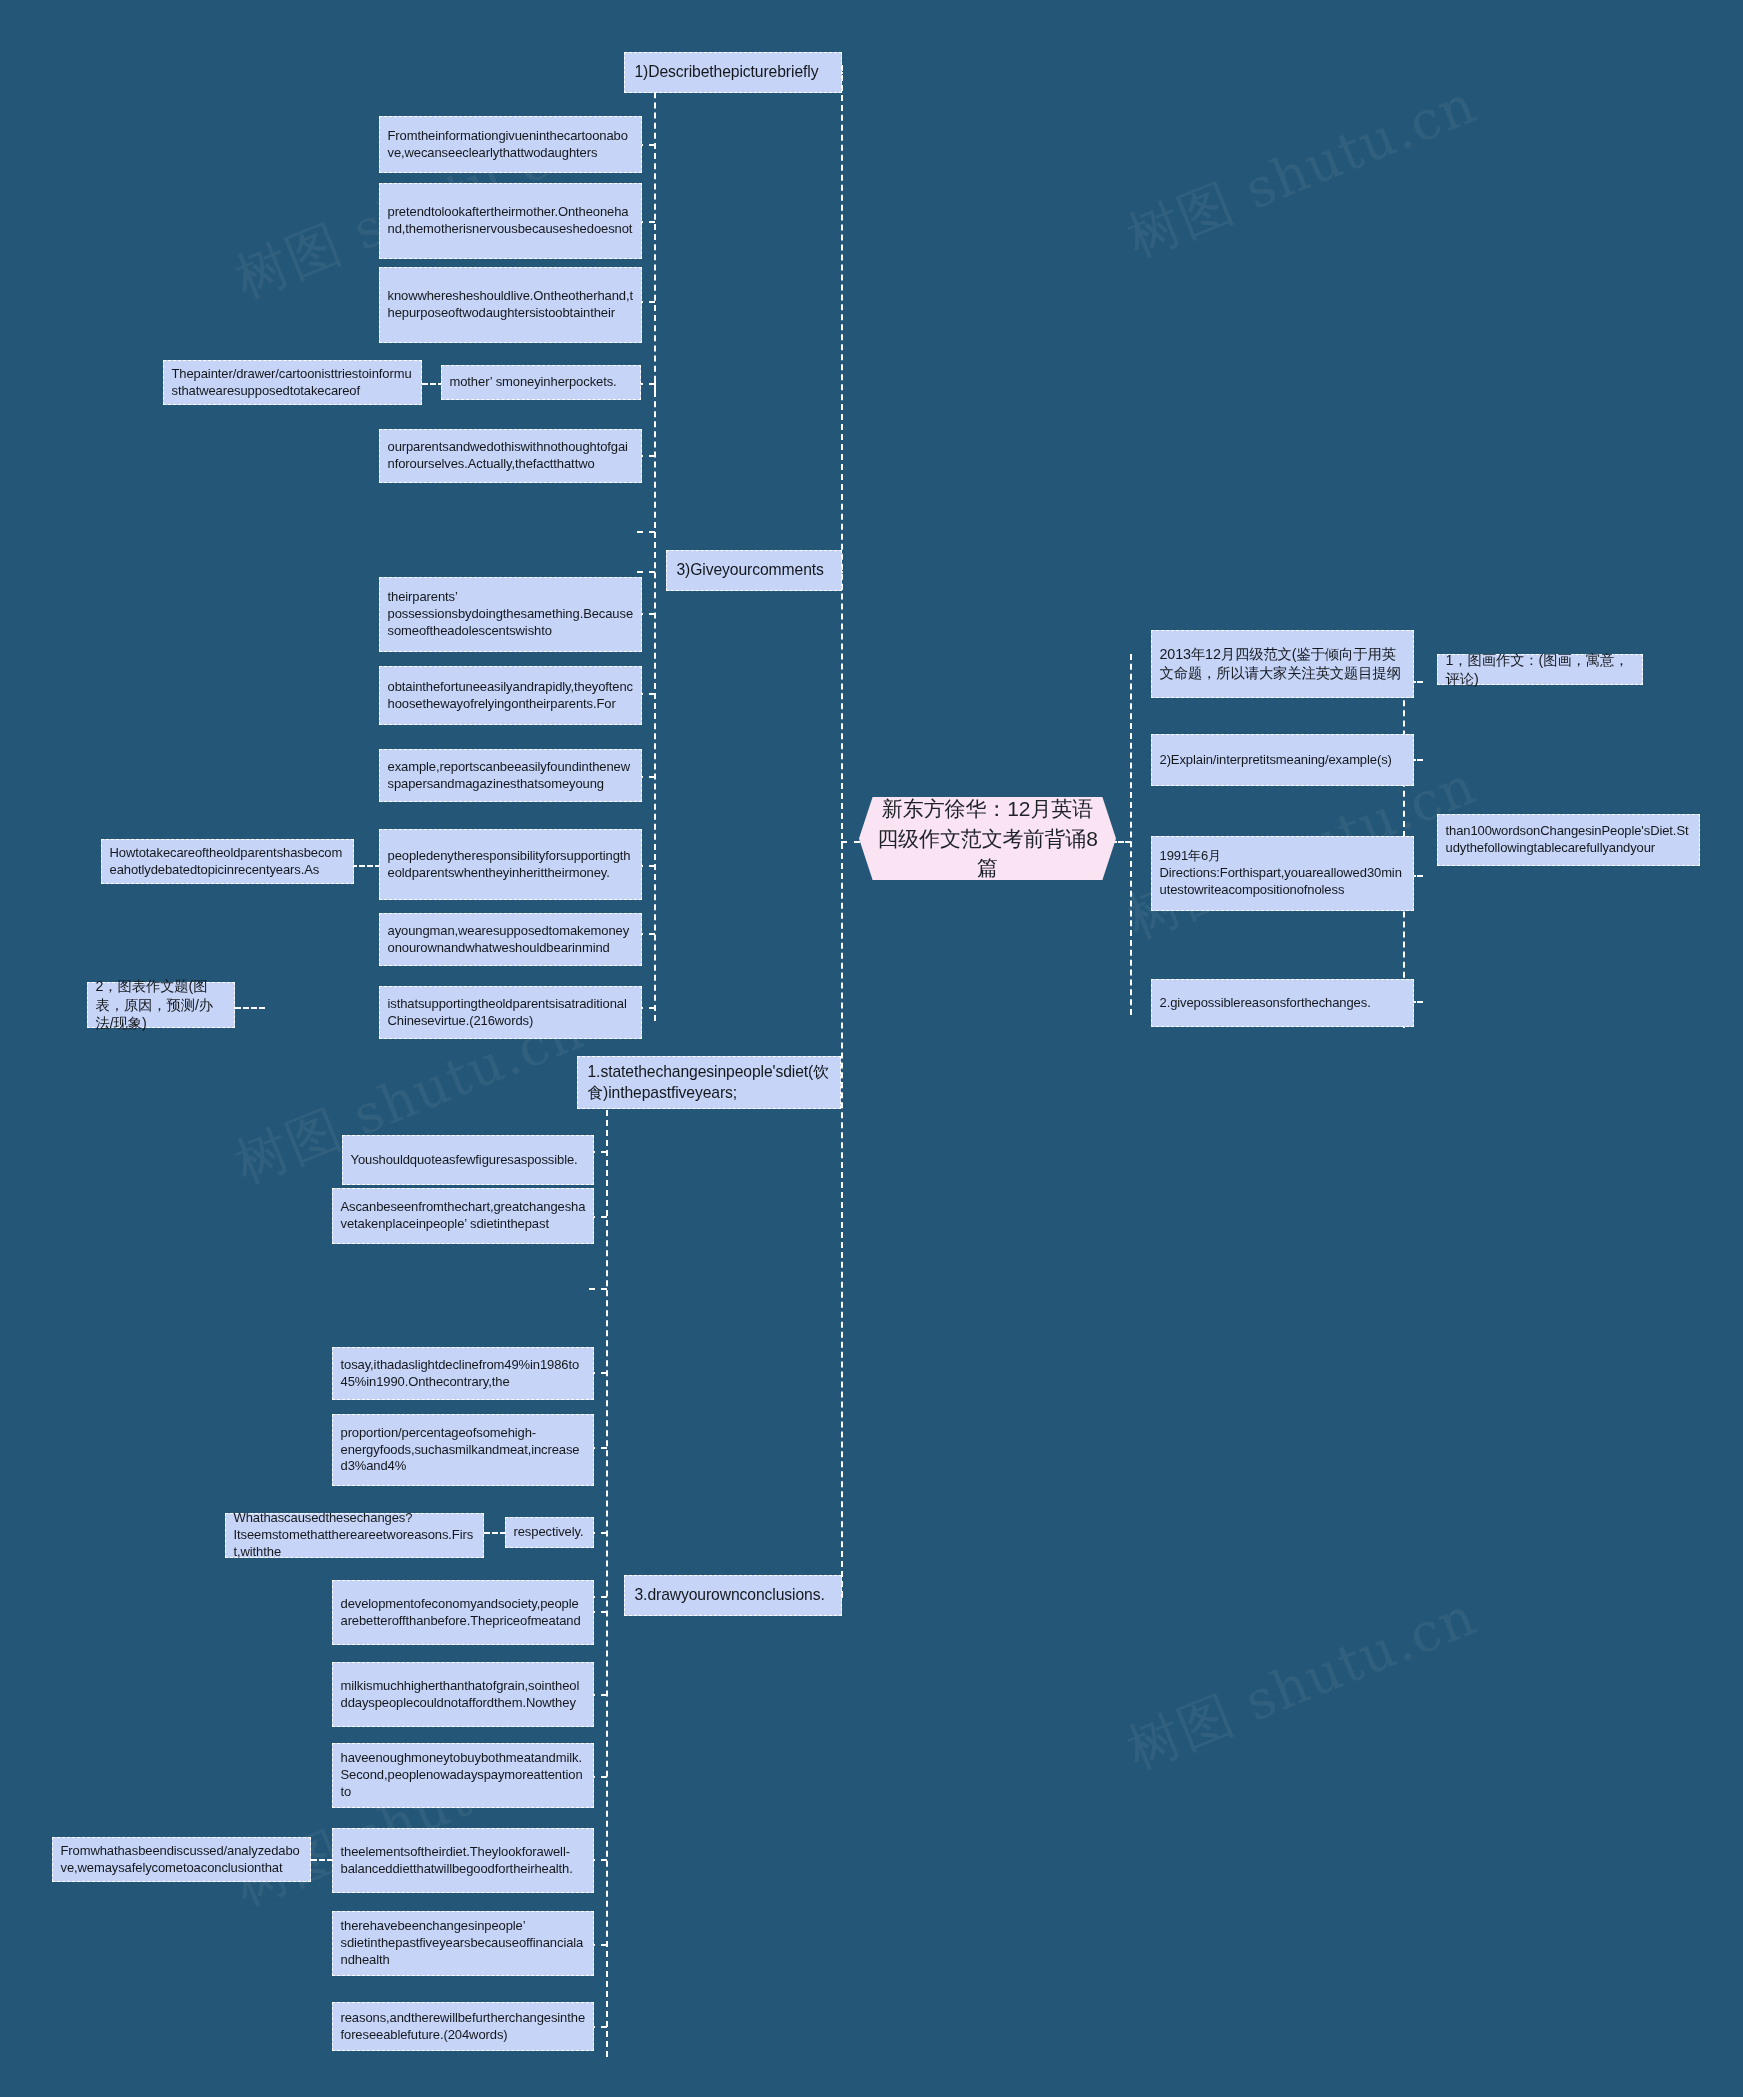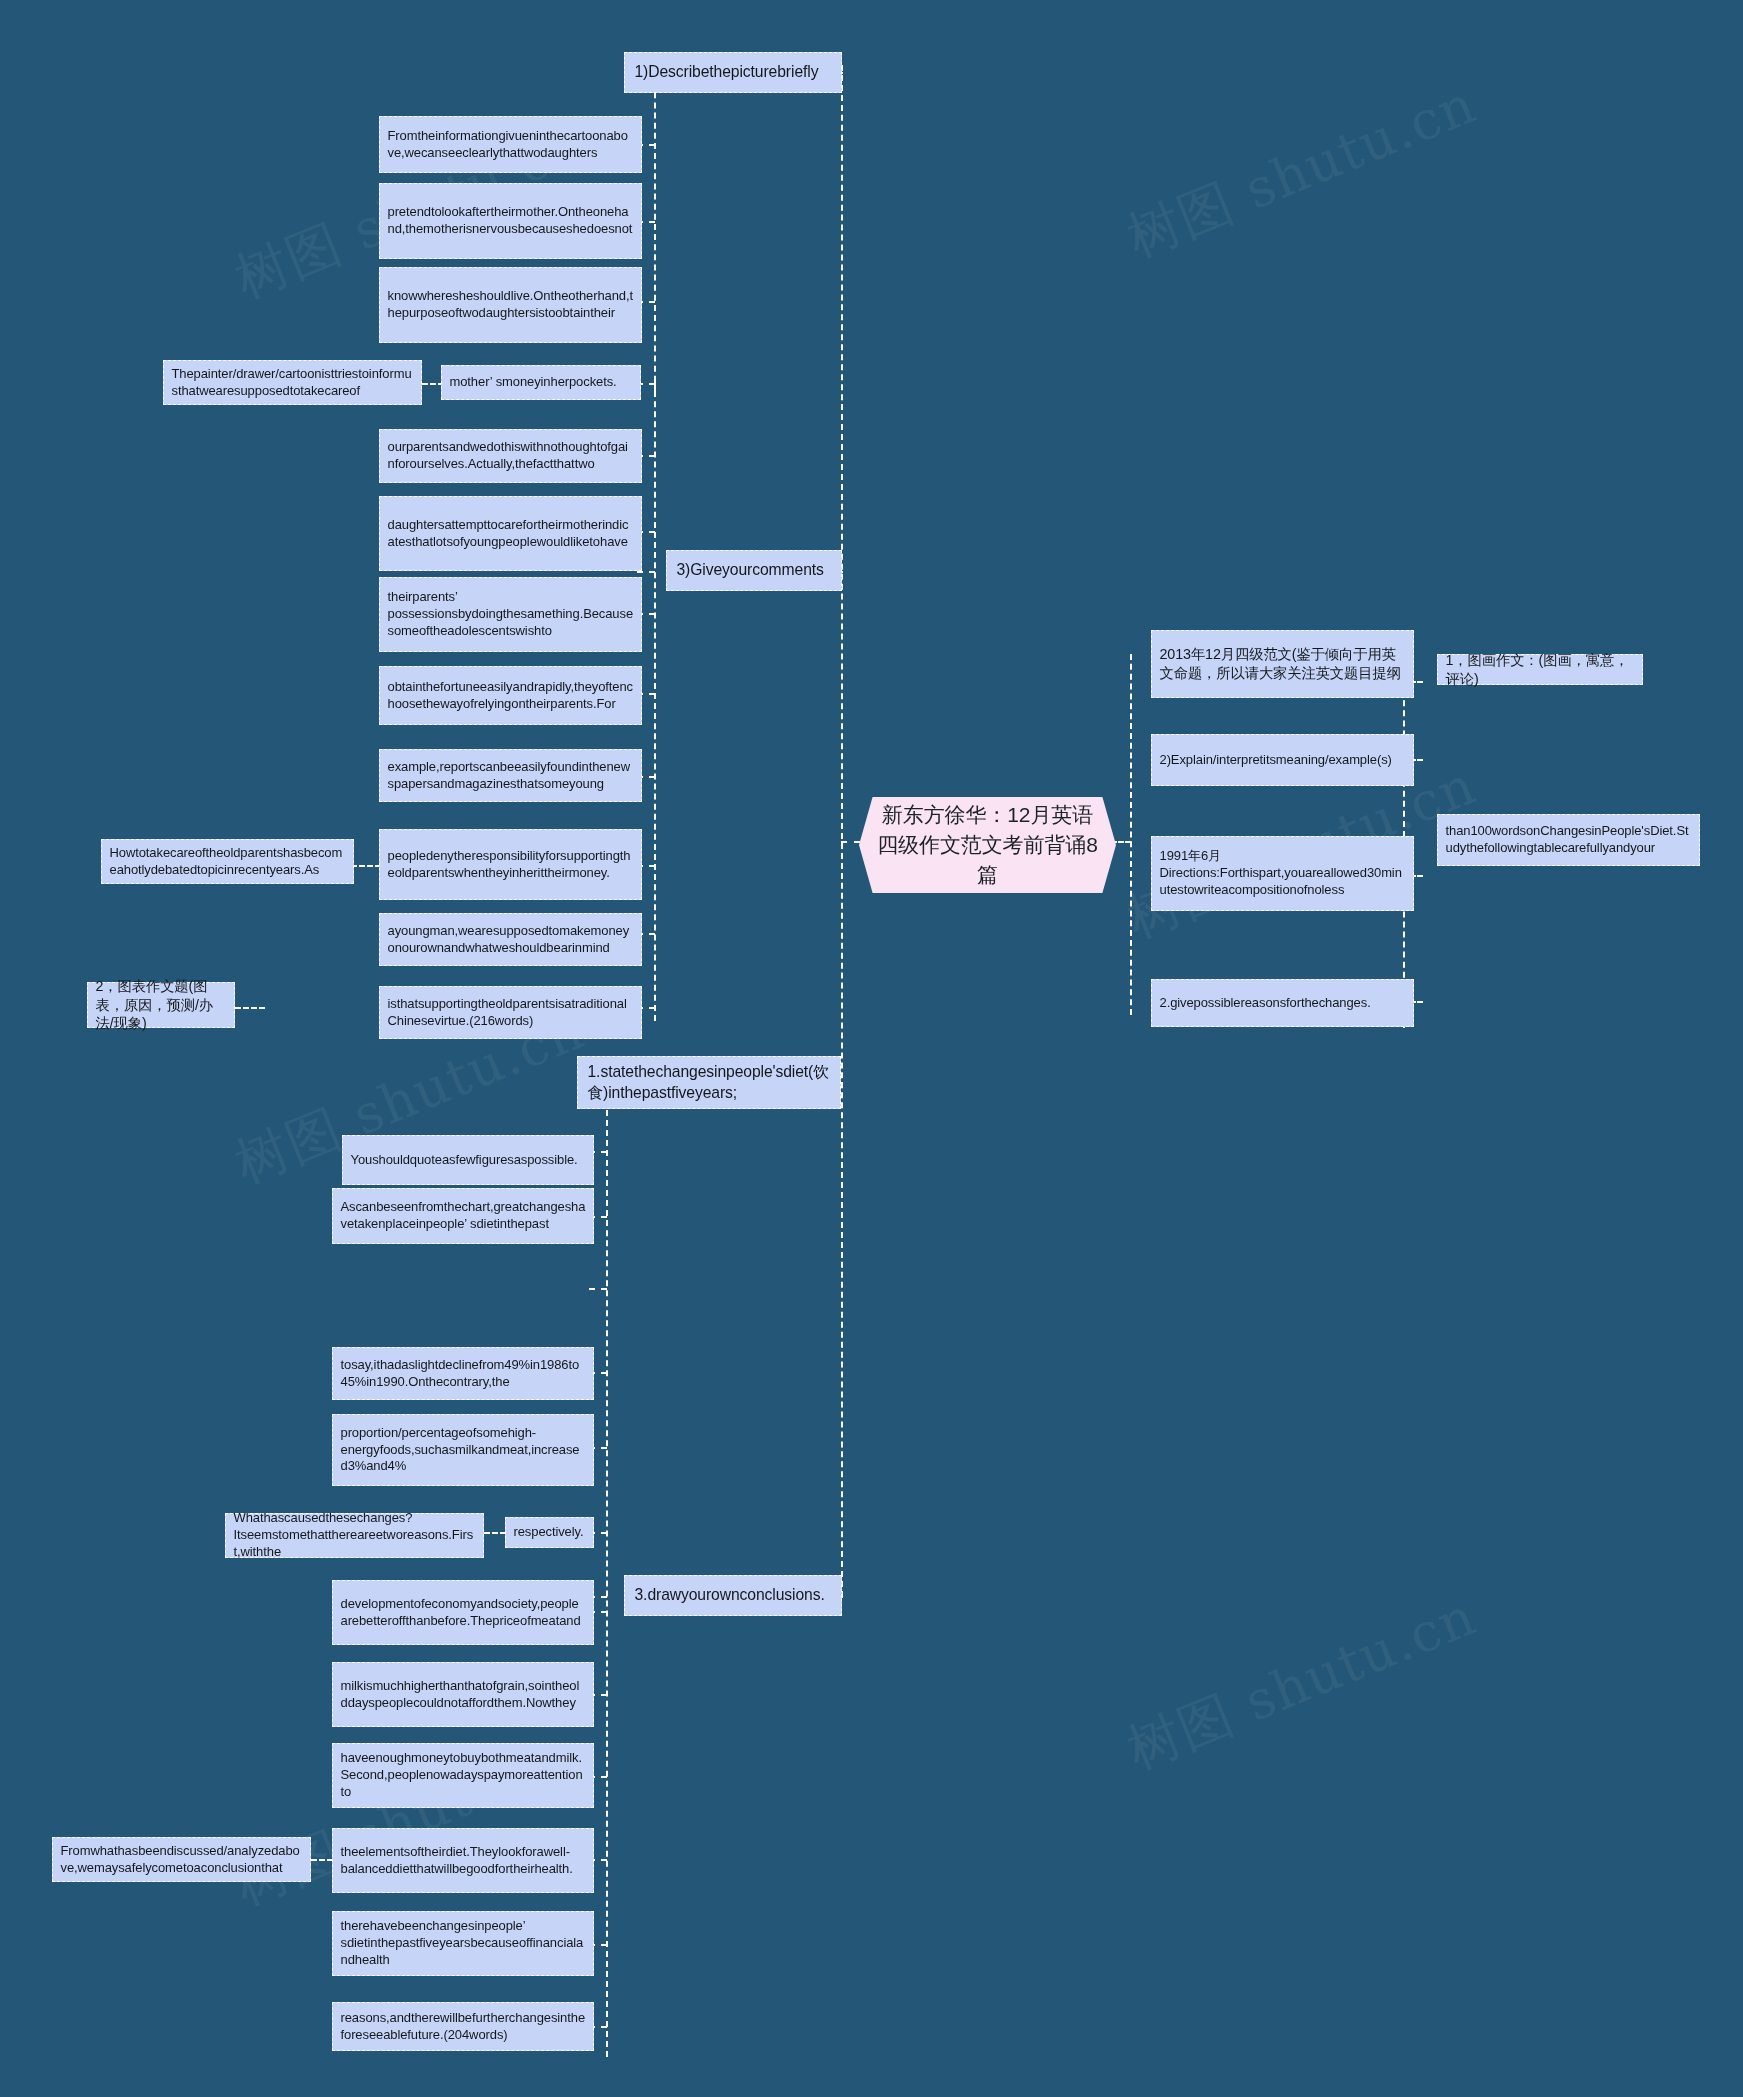--- a/index.html
+++ b/index.html
@@ -133,21 +133,21 @@
   <div class="stub" style="left:589px; top:2026px; width:17.7px;"></div>
   <div class="stub" style="left:589px; top:1596px; width:17.7px;"></div>
   <div class="stub" style="left:311px; top:1859px; width:30px;"></div>
 
   <div class="vline" style="left:1403px; top:650px; height:378px;"></div>
   <div class="stub" style="left:1403px; top:681px; width:20.4px;"></div>
   <div class="stub" style="left:1403px; top:759px; width:20.4px;"></div>
   <div class="stub" style="left:1403px; top:875px; width:20.4px;"></div>
   <div class="stub" style="left:1403px; top:1001px; width:20.4px;"></div>
 
-  <div class="node center" style="left:859px; top:797px; width:257px; height:96px;">
+  <div class="node center" style="left:859px; top:797px; width:257px; height:83px;">
     <span>新东方徐华：12月英语四级作文范文考前背诵8篇</span>
   </div>
 
   <div class="node branch" style="left:624px; top:52px; width:218px; height:41px;">
     <span>1)Describethepicturebriefly</span>
   </div>
 
   <div class="node branch" style="left:666px; top:550px; width:176px; height:41px;">
     <span>3)Giveyourcomments</span>
   </div>
@@ -173,23 +173,20 @@
     <span>mother’ smoneyinherpockets.</span>
   </div>
 
   <div class="node" style="left:163px; top:360px; width:259px; height:45px;">
     <span>Thepainter/drawer/cartoonisttriestoinformusthatwearesupposedtotakecareof</span>
   </div>
 
   <div class="node" style="left:379px; top:429px; width:263px; height:54px;">
     <span>ourparentsandwedothiswithnothoughtofgainforourselves.Actually,thefactthattwo</span>
   </div>
-  <div class="node" style="left:379px; top:496px; width:263px; height:75px;">
-    <span>daughtersattempttocarefortheirmotherindicatesthatlotsofyoungpeoplewouldliketohave</span>
-  </div>
   <div class="node" style="left:379px; top:577px; width:263px; height:75px;">
     <span>theirparents’ possessionsbydoingthesamething.Becausesomeoftheadolescentswishto</span>
   </div>
   <div class="node" style="left:379px; top:666px; width:263px; height:59px;">
     <span>obtainthefortuneeasilyandrapidly,theyoftenchoosethewayofrelyingontheirparents.For</span>
   </div>
   <div class="node" style="left:379px; top:749px; width:263px; height:53px;">
     <span>example,reportscanbeeasilyfoundinthenewspapersandmagazinesthatsomeyoung</span>
   </div>
   <div class="node" style="left:379px; top:829px; width:263px; height:71px;">

